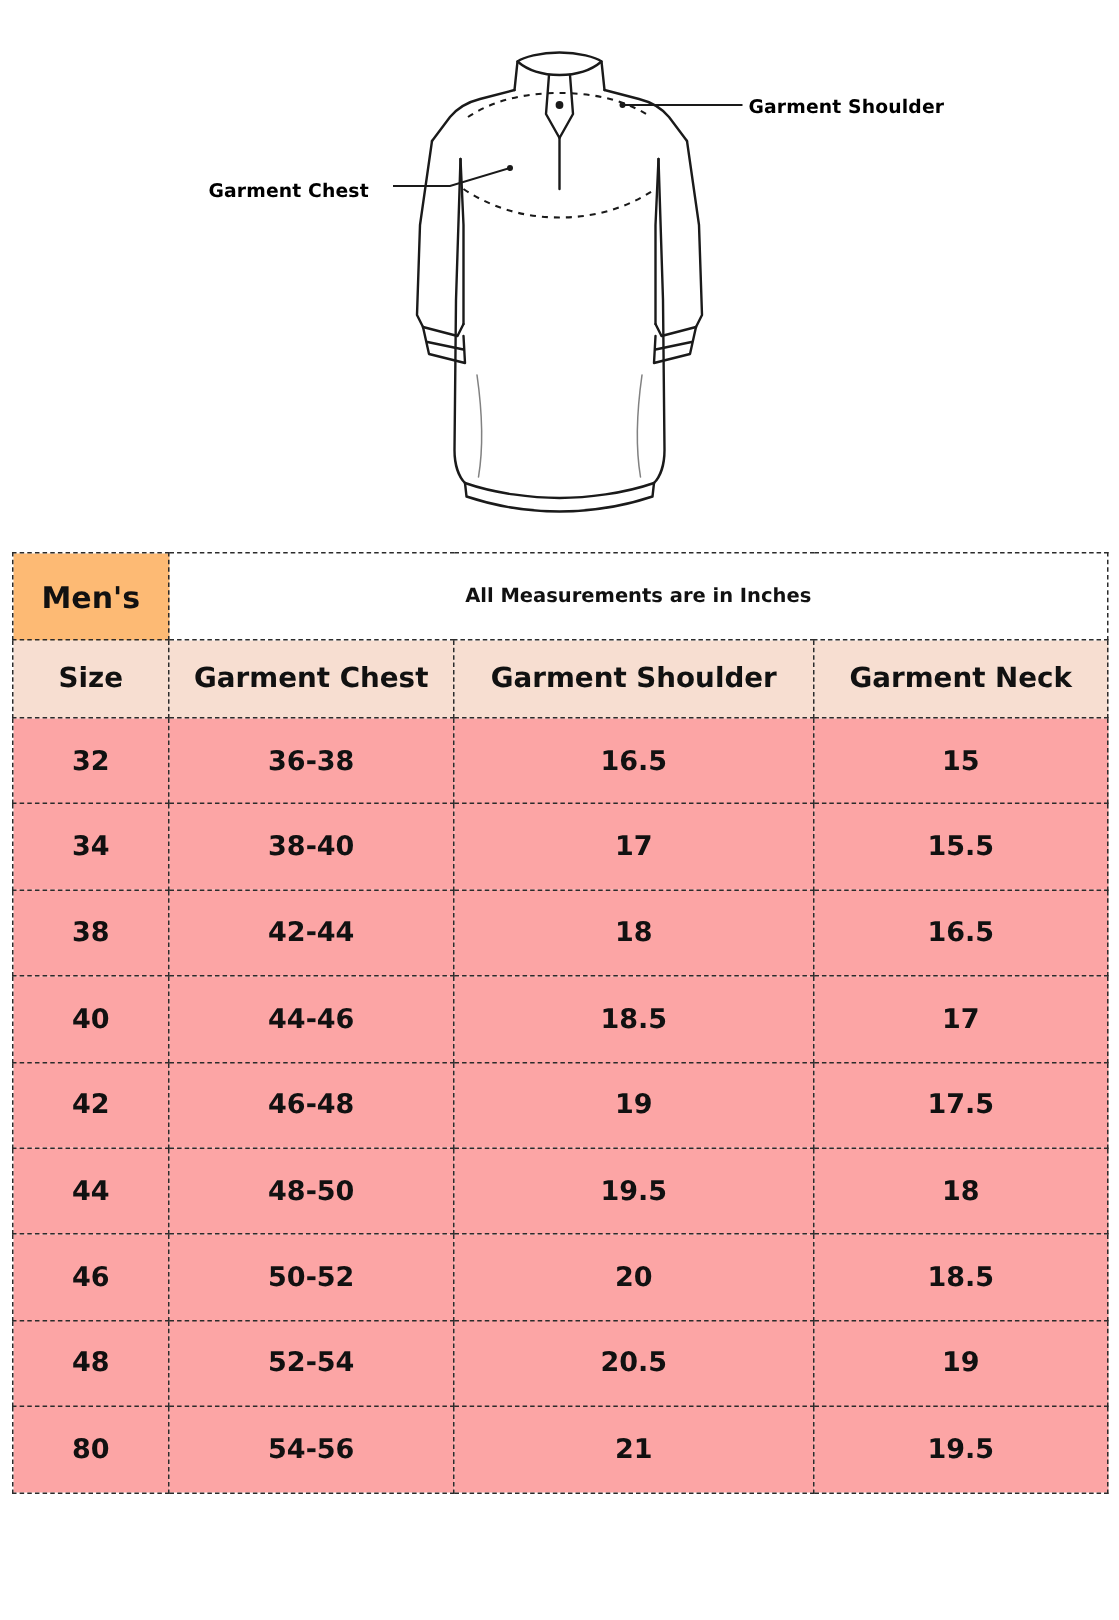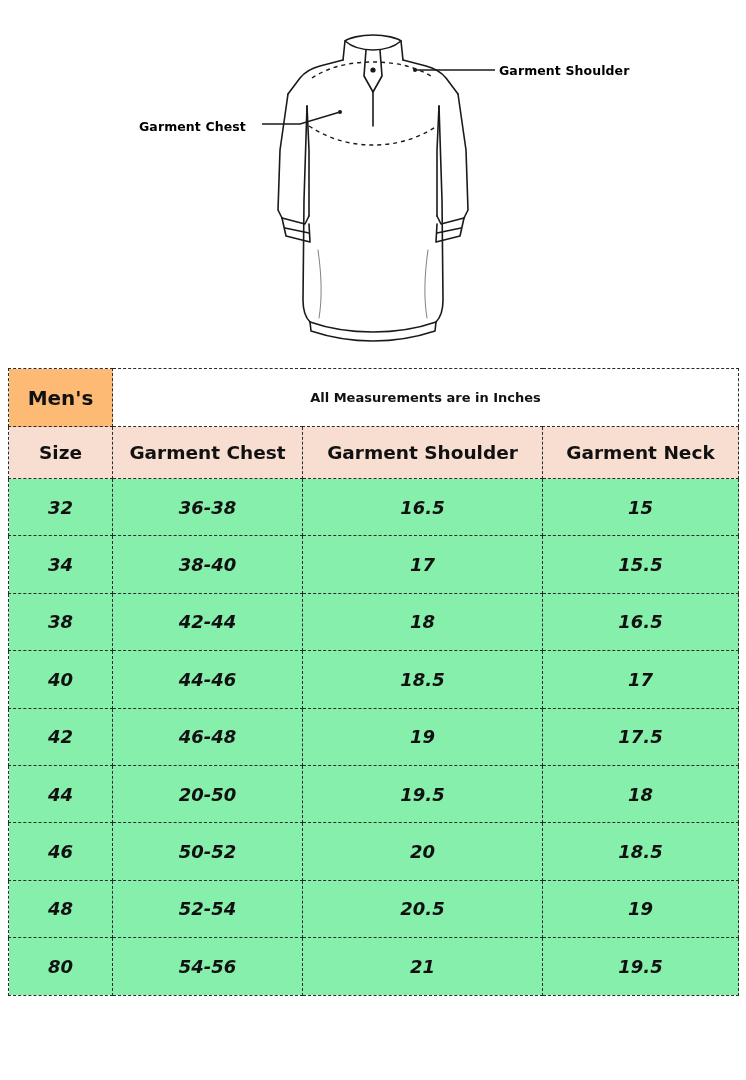--- a/index.html
+++ b/index.html
@@ -68,22 +68,21 @@
     font-size: 13px;
   }
   tr.header-row td {
     background: #f7ded1;
     height: 52px;
     font-size: 18.5px;
   }
   tr.data-row td {
     height: 57.4px;
     font-size: 18px;
-    background: #86efac;
-    font-style: italic;
+    background: #fca5a5;
   }
   col.c0 { width: 104px; }
   col.c1 { width: 190px; }
   col.c2 { width: 240px; }
   col.c3 { width: 196px; }
 </style>
 </head>
 <body>
 
 <div class="illustration">
@@ -190,21 +189,21 @@
         <td>17</td>
       </tr>
       <tr class="data-row">
         <td>42</td>
         <td>46-48</td>
         <td>19</td>
         <td>17.5</td>
       </tr>
       <tr class="data-row">
         <td>44</td>
-        <td>20-50</td>
+        <td>48-50</td>
         <td>19.5</td>
         <td>18</td>
       </tr>
       <tr class="data-row">
         <td>46</td>
         <td>50-52</td>
         <td>20</td>
         <td>18.5</td>
       </tr>
       <tr class="data-row">

